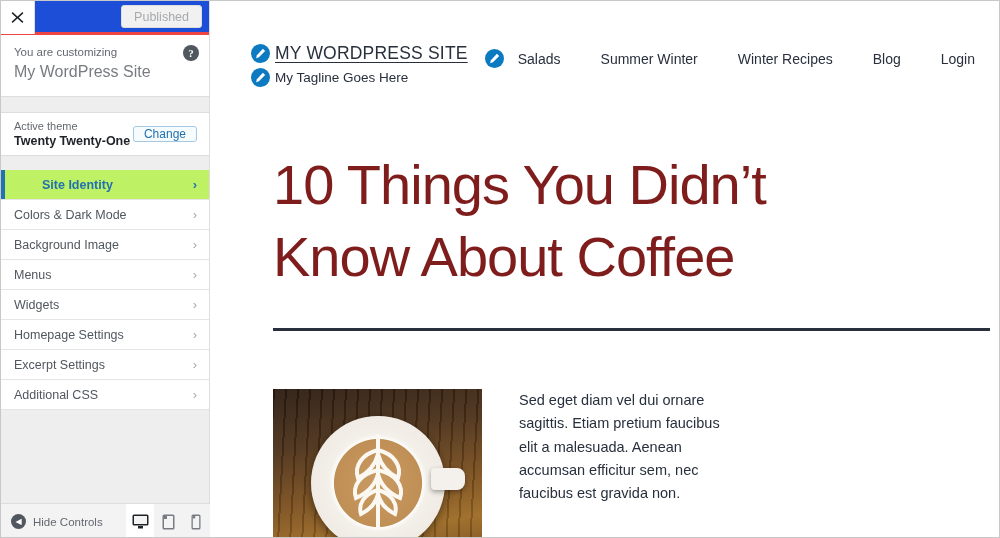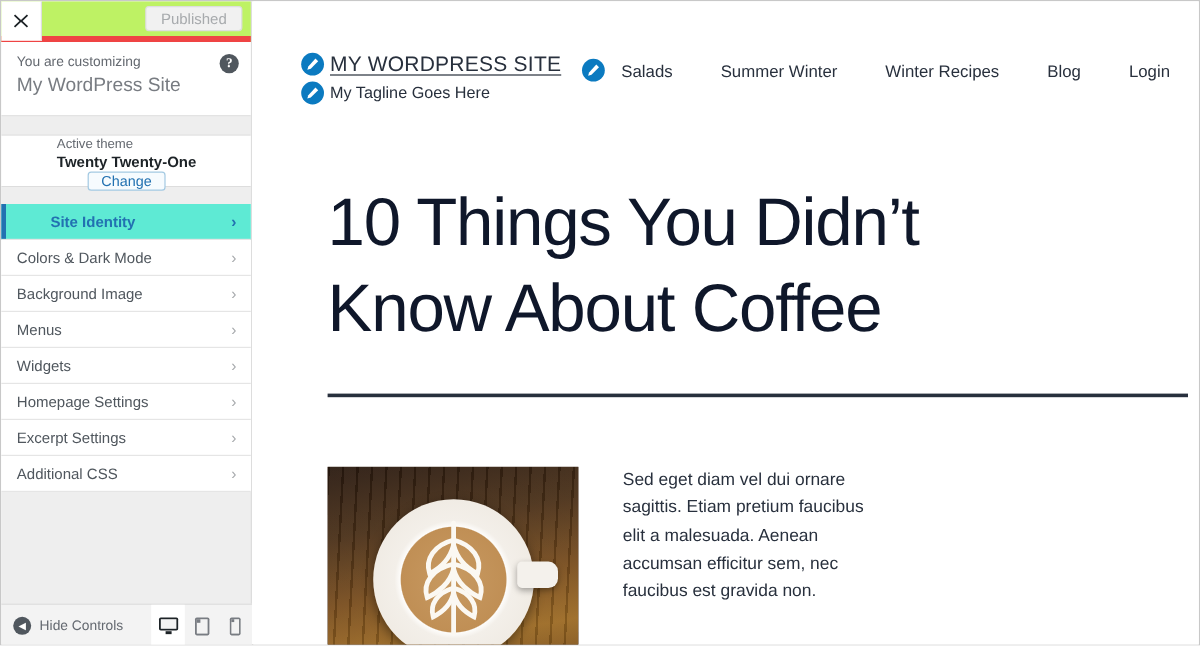--- a/index.html
+++ b/index.html
@@ -19,22 +19,22 @@
 
   
   #sidebar {
     position: absolute; left: 0; top: 0;
     width: 209px; height: 538px;
     background: #eee;
     border-right: 1px solid #ddd;
   }
   .sb-topbar {
     display: flex; align-items: stretch;
-    height: 34px; background: #bef264;
-    border-bottom: 5px solid #ef4444;
+    height: 34px; background: #1d4ed8;
+    border-bottom: 3px solid #ef4444;
   }
   .close-btn {
     width: 34px; height: 33px;
     background: #fff;
     border-right: 1px solid #ddd;
     display: flex; align-items: center; justify-content: center;
     cursor: pointer;
   }
   .close-btn svg { display: block; }
   .topbar-spacer { flex: 1 1 auto; }
@@ -76,21 +76,20 @@
 
   .sb-gap { height: 15px; background: #eee; }
 
   .theme-row {
     background: #fff;
     border-top: 1px solid #ddd;
     border-bottom: 1px solid #ddd;
     height: 44px;
     display: flex; align-items: center;
     padding: 0 12px 0 13px;
-    flex-direction: column;
   }
   .theme-txt { flex: 1 1 auto; }
   .theme-txt .lbl { font-size: 11px; color: #646970; line-height: 14px; }
   .theme-txt .val { font-size: 12.5px; color: #1d2327; font-weight: bold; line-height: 16px; }
   .change-btn {
     border: 1px solid #a3c9e2;
     background: #f6fbfe;
     color: #2271b1;
     font-size: 12px;
     border-radius: 3px;
@@ -107,21 +106,21 @@
     height: 30px;
     display: flex; align-items: center;
     padding: 0 12px 0 13px;
     border-bottom: 1px solid #e5e5e5;
     font-size: 12.5px;
     color: #50575e;
     cursor: pointer;
     background: #fff;
   }
   .panel-item.active {
-    background: #5eead4;
+    background: #bef264;
     color: #2271b1;
     font-weight: bold;
     padding-left: 41px;
   }
   .panel-item.active::before {
     content: ""; position: absolute; left: 0; top: 0;
     width: 4px; height: 100%; background: #2271b1;
   }
   .panel-item .label { flex: 1 1 auto; }
   .chev { color: #a7aaad; font-size: 13px; line-height: 1; }
@@ -195,21 +194,21 @@
   }
   .nav-list { display: flex; align-items: center; gap: 40px; }
   .nav-link {
     font-size: 14px; color: #28303d; text-decoration: none; cursor: pointer;
     white-space: nowrap;
   }
 
   .post-area { padding: 0 5px 0 62px; }
   .post-title {
     font-size: 56px; line-height: 72px; font-weight: 300;
-    color: #0f172a; letter-spacing: -1px;
+    color: #7f1d1d; letter-spacing: -1px;
     margin-top: 62px;
     max-width: 580px;
   }
   .post-rule {
     margin-top: 35px; margin-right: 5px;
     border: 0; border-top: 3px solid #28303d;
   }
   .post-body {
     display: flex; gap: 37px; margin-top: 58px;
     padding-right: 10px;

